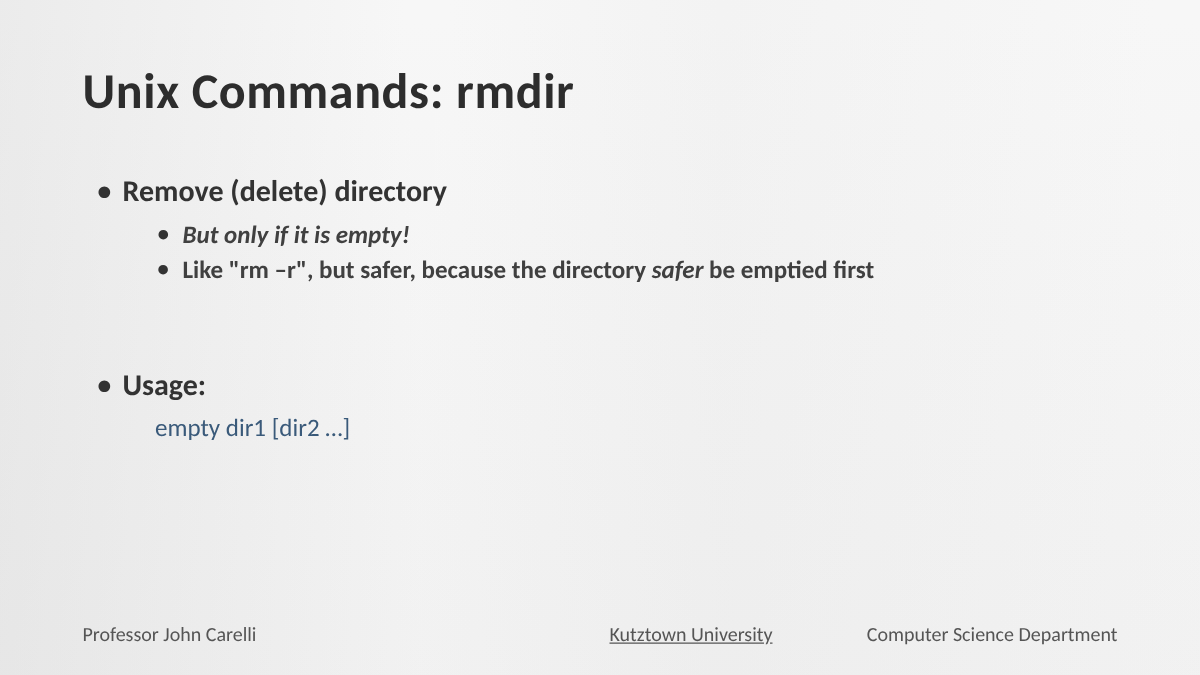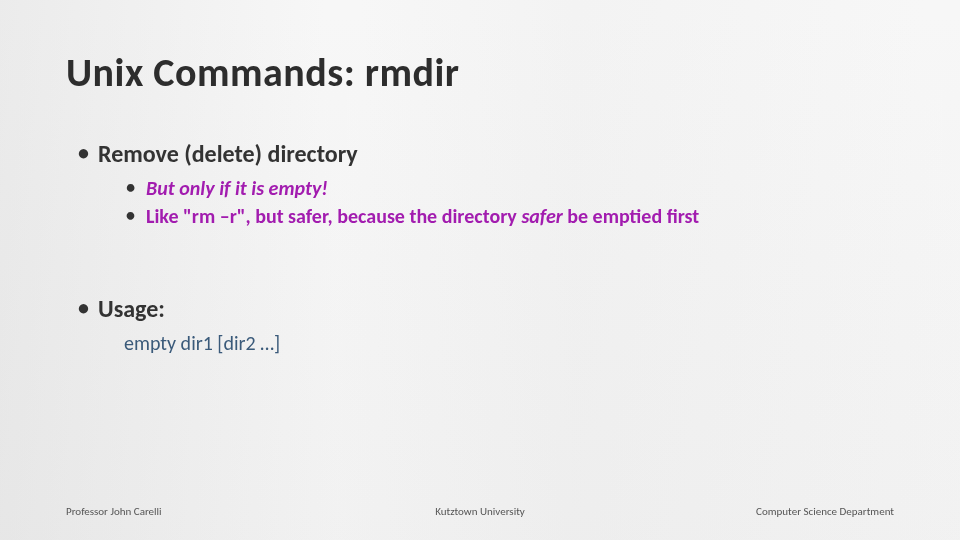--- a/index.html
+++ b/index.html
@@ -53,21 +53,21 @@
     font-size: 22px;
     color: #333;
   }
   ul.sub {
     list-style: none;
     margin-top: 8px;
     padding-left: 28px;
   }
   ul.sub > li {
     font-size: 20px;
-    color: #a21caf;
+    color: #404040;
     margin-bottom: 4px;
     position: relative;
     padding-left: 20px;
   }
   ul.sub > li::before {
     content: "•";
     position: absolute;
     left: 0;
     top: 0;
     font-size: 18px;
@@ -81,25 +81,25 @@
     padding-left: 58px;
     margin-top: 8px;
   }
   .footer {
     position: absolute;
     bottom: 22px;
     left: 66px;
     right: 66px;
     display: flex;
     justify-content: space-between;
-    font-size: 11px;
+    font-size: 16px;
     color: #555;
   }
   .footer span { flex: 1; }
-  .footer .center { text-align: center; }
+  .footer .center { text-align: right; text-decoration: underline; }
   .footer .right { text-align: right; }
 </style>
 </head>
 <body>
 
 <div class="bg-overlay"></div>
 
 <div class="slide">
 
   <h1 class="title">Unix Commands: rmdir</h1>

